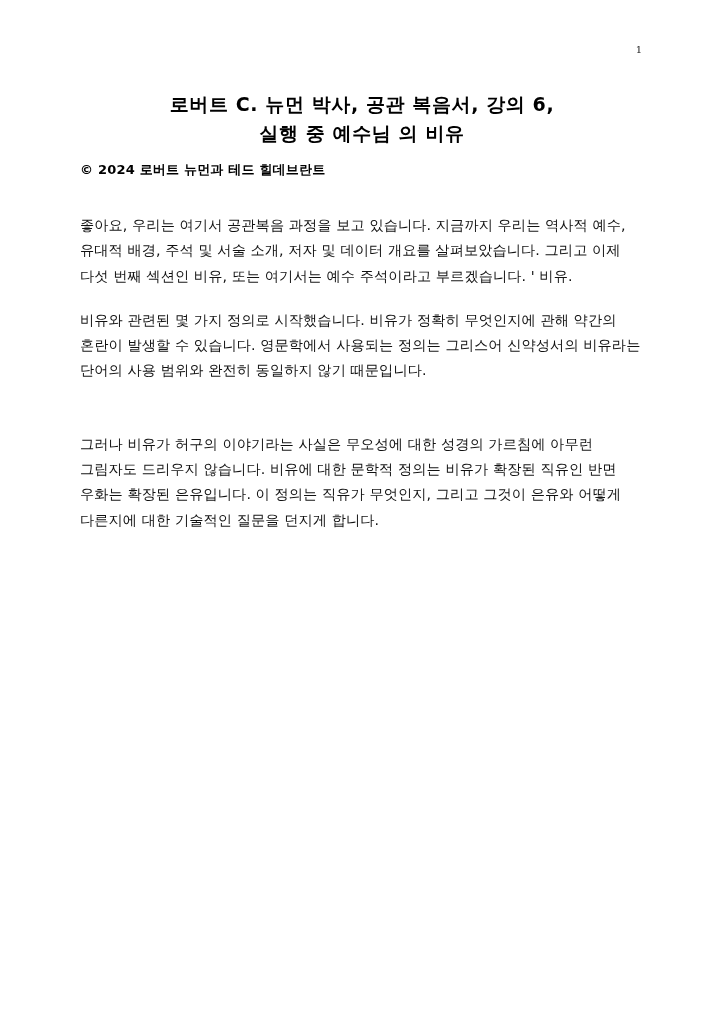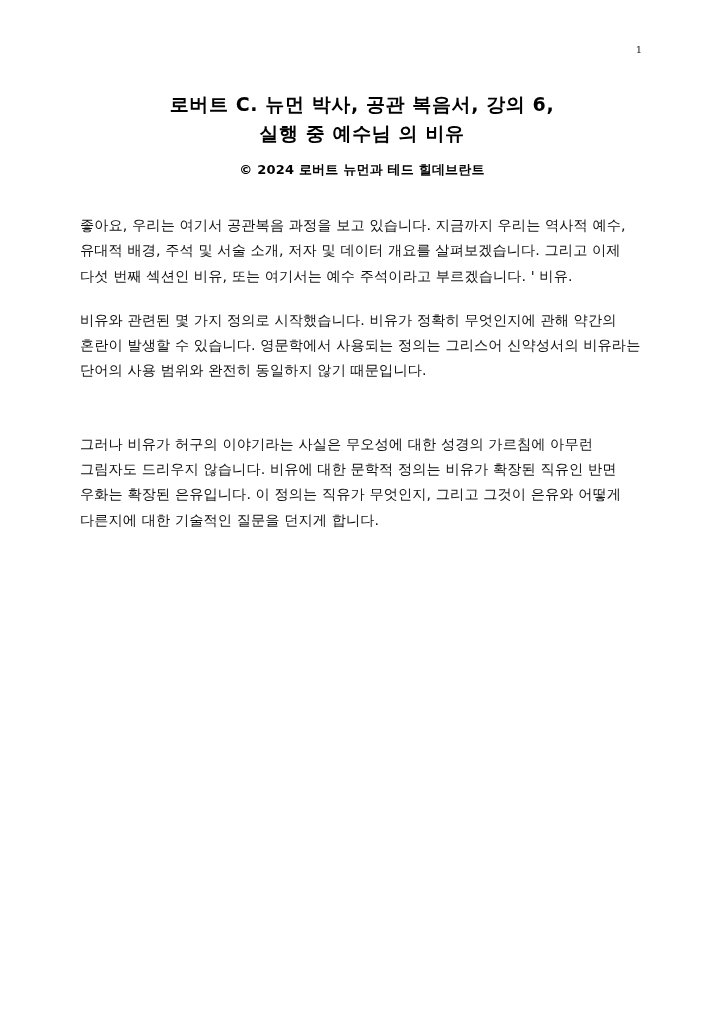--- a/index.html
+++ b/index.html
@@ -36,21 +36,21 @@
   }
   .title-line {
     font-size: 19px;
     font-weight: bold;
     letter-spacing: 0.6px;
     line-height: 1.5;
     color: #000;
   }
   .byline {
     margin-top: 14px;
-    text-align: center;
+    text-align: left;
     font-size: 13px;
     font-weight: bold;
     letter-spacing: 0.2px;
     color: #000;
   }
   .body-block {
     margin-top: 34px;
   }
   p.para {
     font-size: 14.2px;
@@ -74,18 +74,18 @@
   <div class="page-number">1</div>
 
   <div class="title-block">
     <div class="title-line">로버트 C. 뉴먼 박사, 공관 복음서, 강의 6,</div>
     <div class="title-line">실행 중 예수님 의 비유</div>
   </div>
 
   <div class="byline">© 2024 로버트 뉴먼과 테드 힐데브란트</div>
 
   <div class="body-block">
-    <p class="para">좋아요, 우리는 여기서 공관복음 과정을 보고 있습니다. 지금까지 우리는 역사적 예수, 유대적 배경, 주석 및 서술 소개, 저자 및 데이터 개요를 살펴보겠습니다. 그리고 이제 다섯 번째 섹션인 비유, 또는 여기서는 예수 주석이라고 부르겠습니다. ' 비유.</p>
+    <p class="para">좋아요, 우리는 여기서 공관복음 과정을 보고 있습니다. 지금까지 우리는 역사적 예수, 유대적 배경, 주석 및 서술 소개, 저자 및 데이터 개요를 살펴보았습니다. 그리고 이제 다섯 번째 섹션인 비유, 또는 여기서는 예수 주석이라고 부르겠습니다. ' 비유.</p>
     <p class="para">비유와 관련된 몇 가지 정의로 시작했습니다. 비유가 정확히 무엇인지에 관해 약간의 혼란이 발생할 수 있습니다. 영문학에서 사용되는 정의는 그리스어 신약성서의 비유라는 단어의 사용 범위와 완전히 동일하지 않기 때문입니다.</p>
     <p class="para">그러나 비유가 허구의 이야기라는 사실은 무오성에 대한 성경의 가르침에 아무런 그림자도 드리우지 않습니다. 비유에 대한 문학적 정의는 비유가 확장된 직유인 반면 우화는 확장된 은유입니다. 이 정의는 직유가 무엇인지, 그리고 그것이 은유와 어떻게 다른지에 대한 기술적인 질문을 던지게 합니다.</p>
   </div>
 
 </div>
 
 </body></html>

